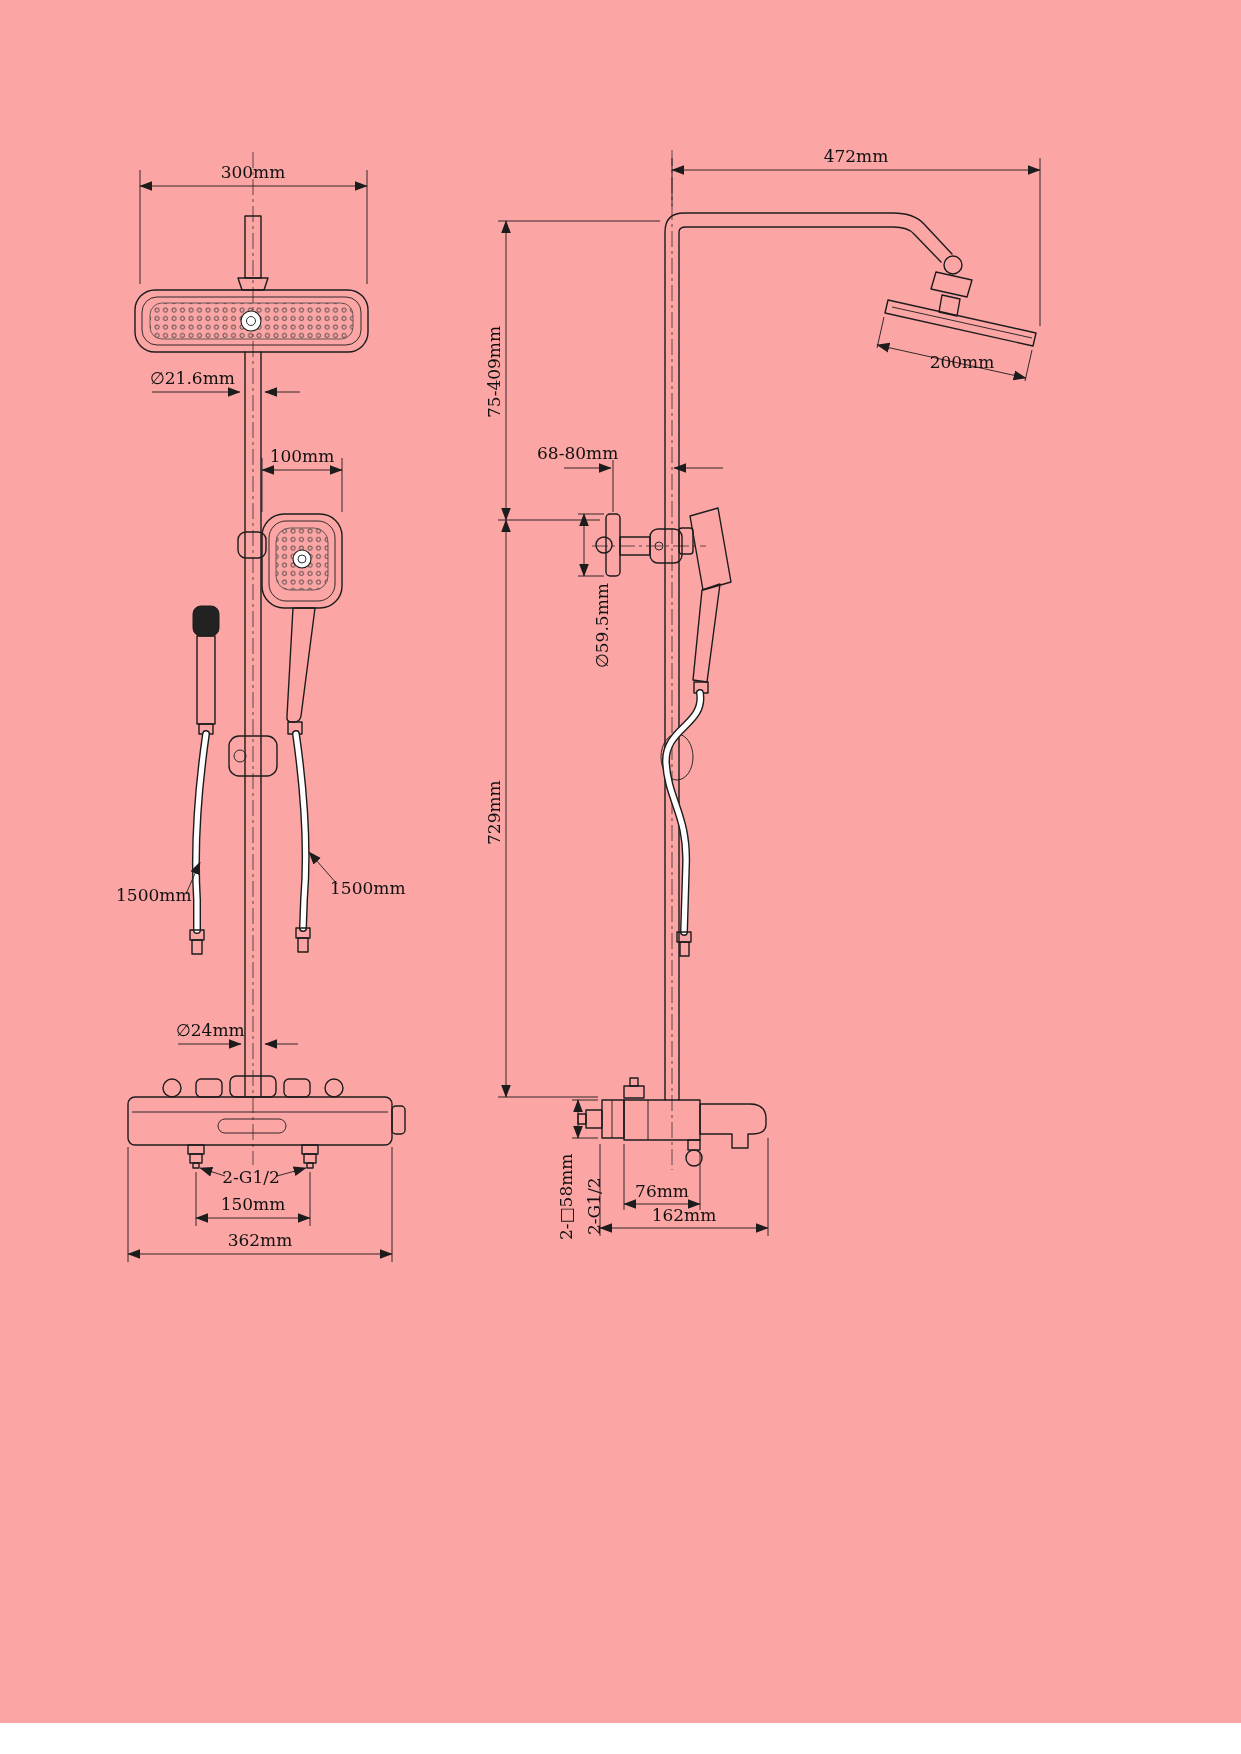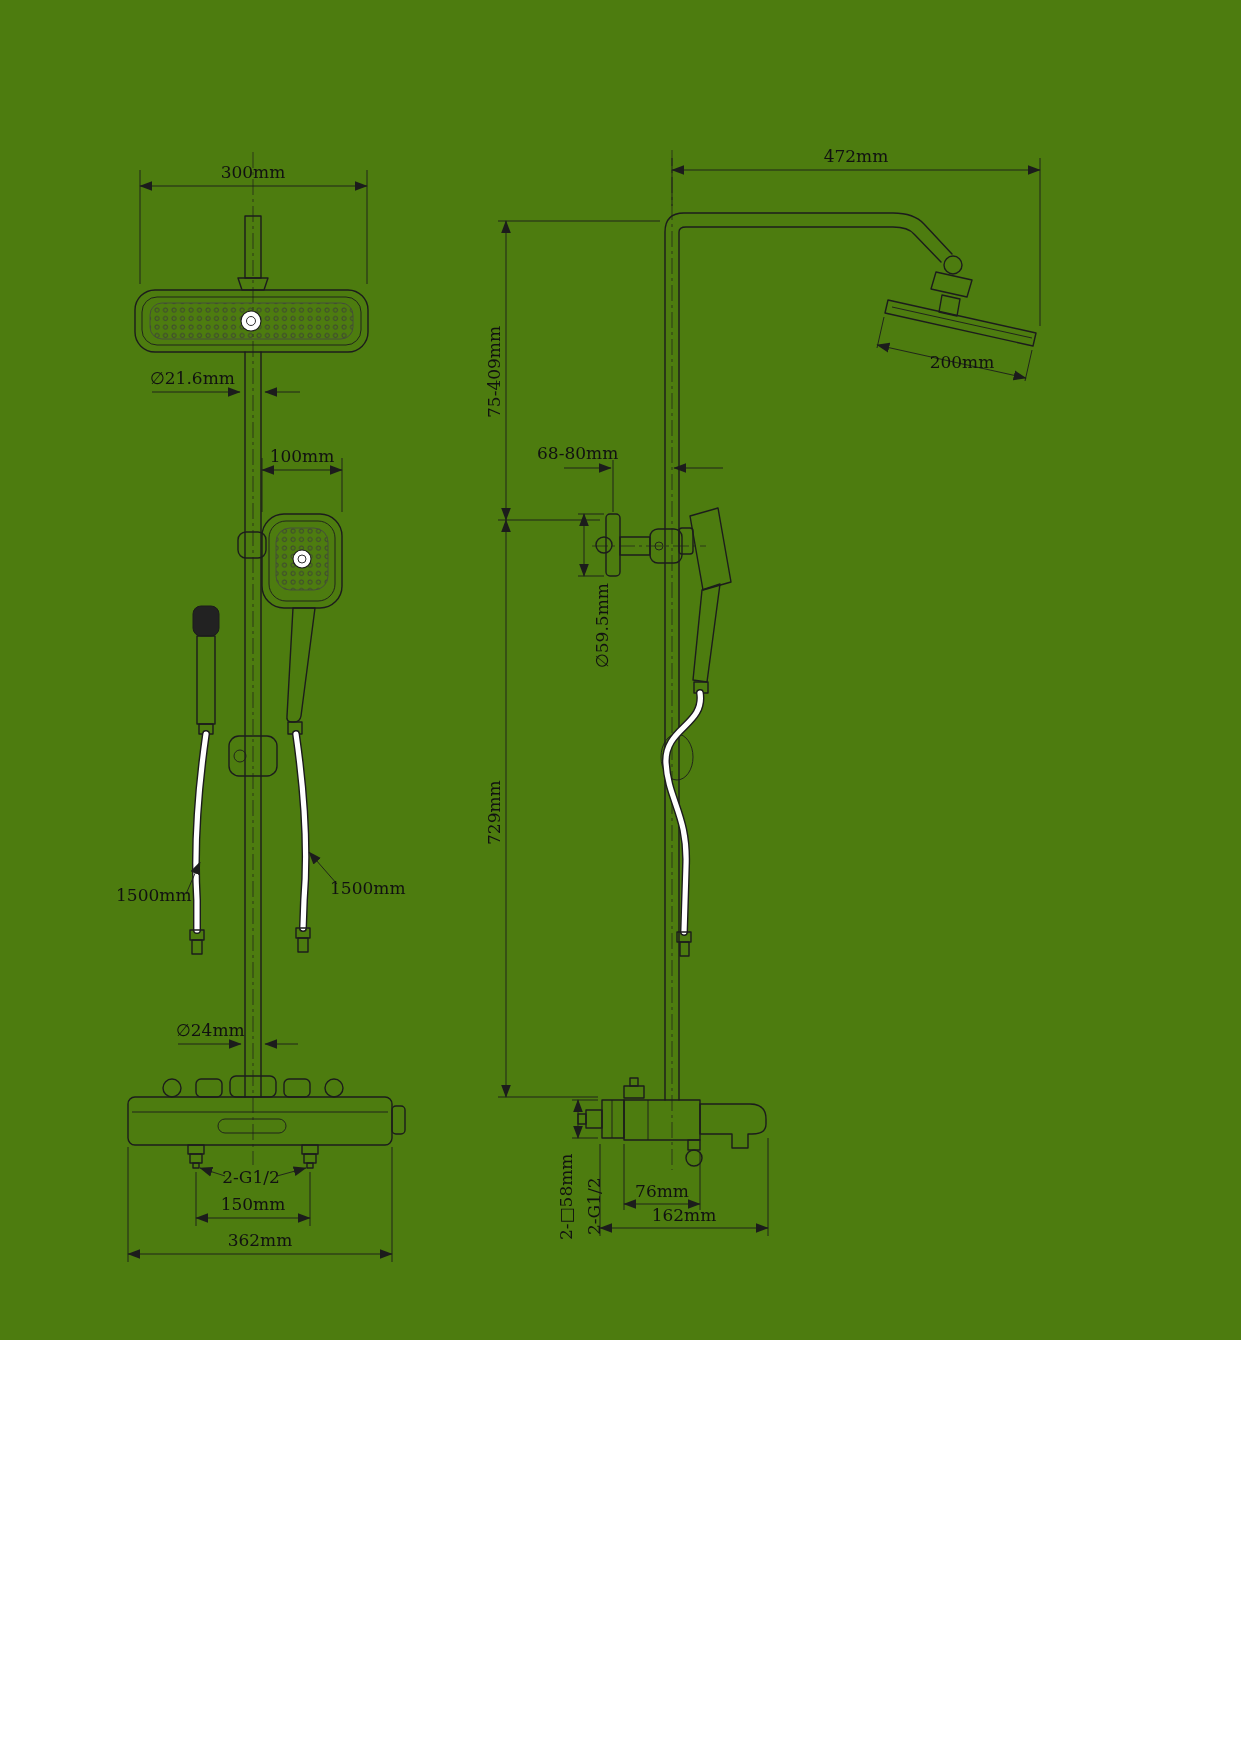--- a/index.html
+++ b/index.html
@@ -1,16 +1,16 @@
 <!DOCTYPE html>
 <html><head>
 <meta charset="utf-8">
 <style>
   html,body{margin:0;padding:0;background:#fff;}
-  .canvas{position:relative;width:1241px;height:1340px;background:#4d7c0f;overflow:hidden;}
+  .canvas{position:relative;width:1241px;height:1723px;background:#fca5a5;overflow:hidden;}
   svg{display:block;}
   svg text{font-family:"DejaVu Serif", serif;font-size:17px;fill:#111;}
   .g{fill:none;stroke:#1c1c1c;stroke-width:1.4;stroke-linejoin:round;stroke-linecap:round;}
   .gthin{fill:none;stroke:#1c1c1c;stroke-width:0.9;stroke-linejoin:round;}
   .gf{fill:#222;stroke:#1c1c1c;stroke-width:1;}
   .wf{fill:#fff;stroke:#1c1c1c;stroke-width:1.1;}
   .dim{fill:none;stroke:#1c1c1c;stroke-width:0.9;}
   .cl{fill:none;stroke:#1c1c1c;stroke-width:0.7;stroke-dasharray:16 4 3 4;}
   .hoseO{fill:none;stroke:#1c1c1c;stroke-width:8;stroke-linecap:round;}
   .hoseI{fill:none;stroke:#ffffff;stroke-width:5.2;stroke-linecap:round;}

